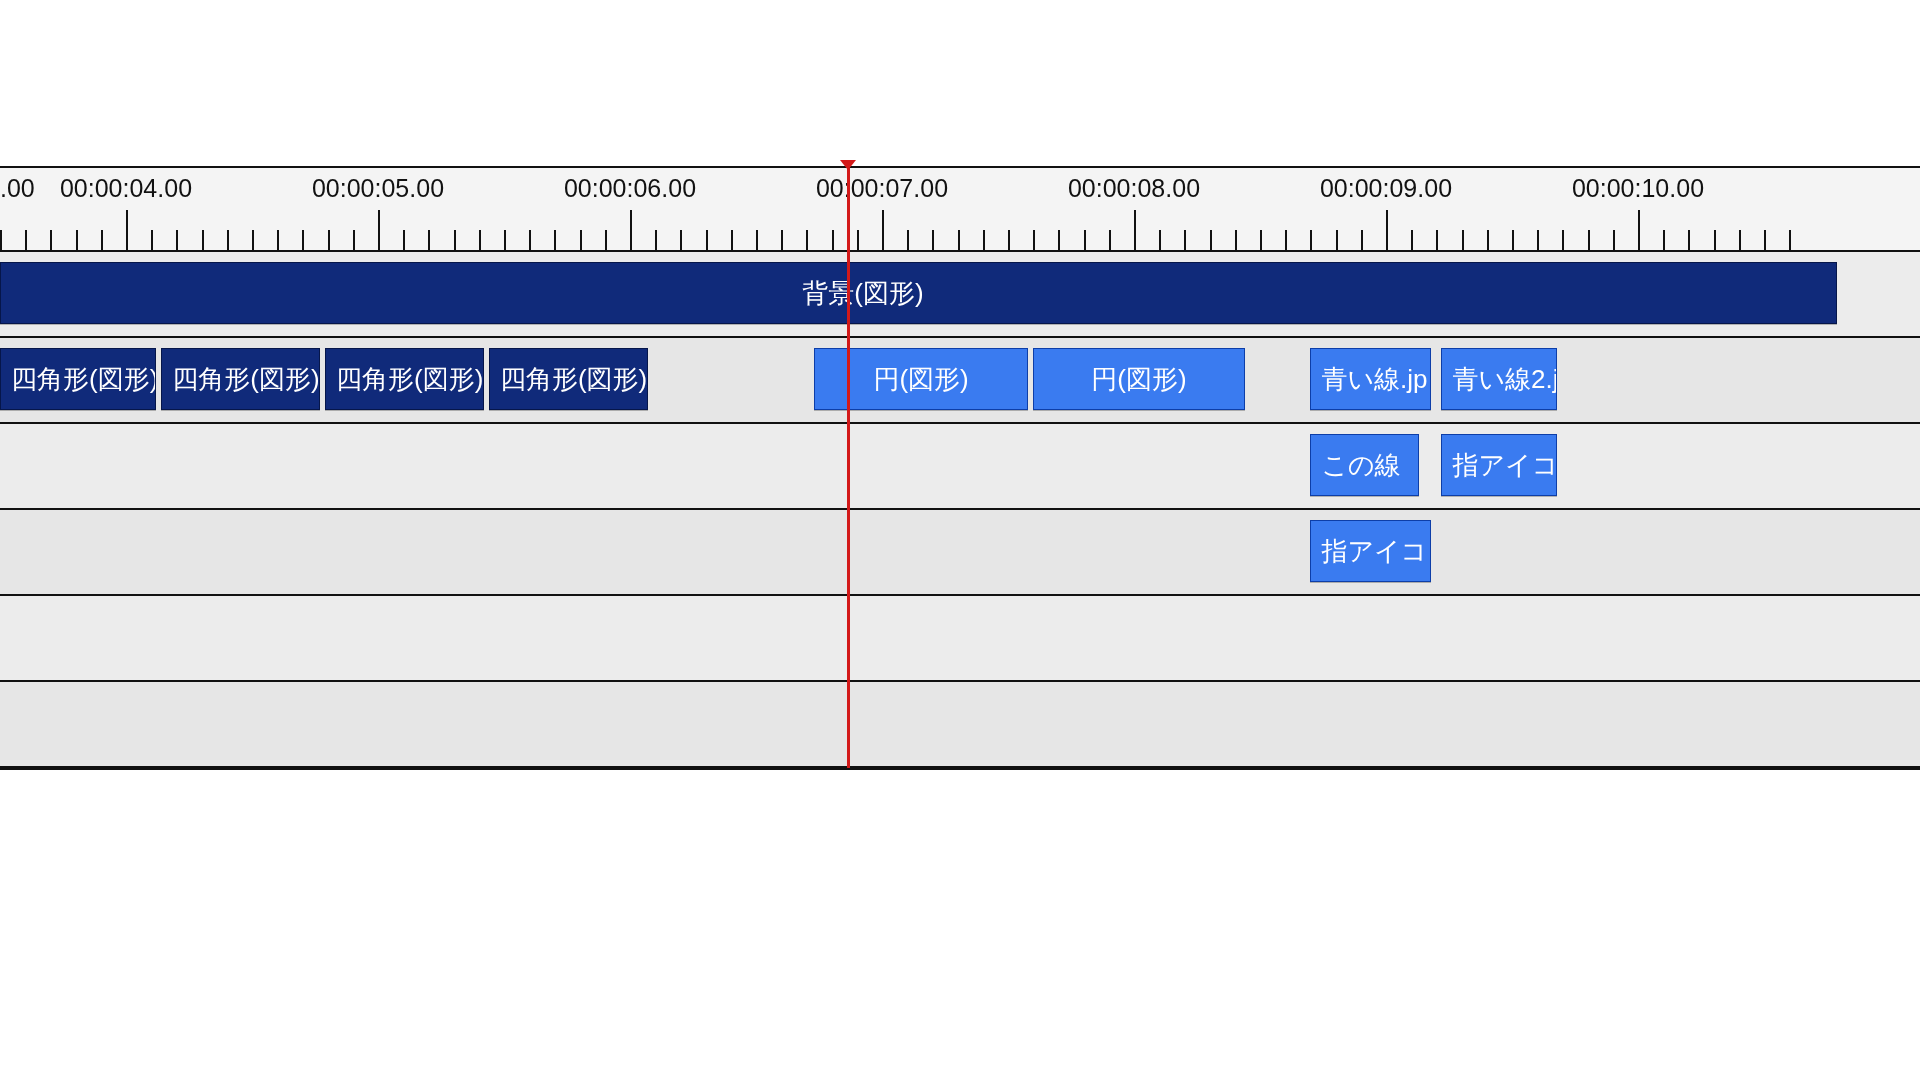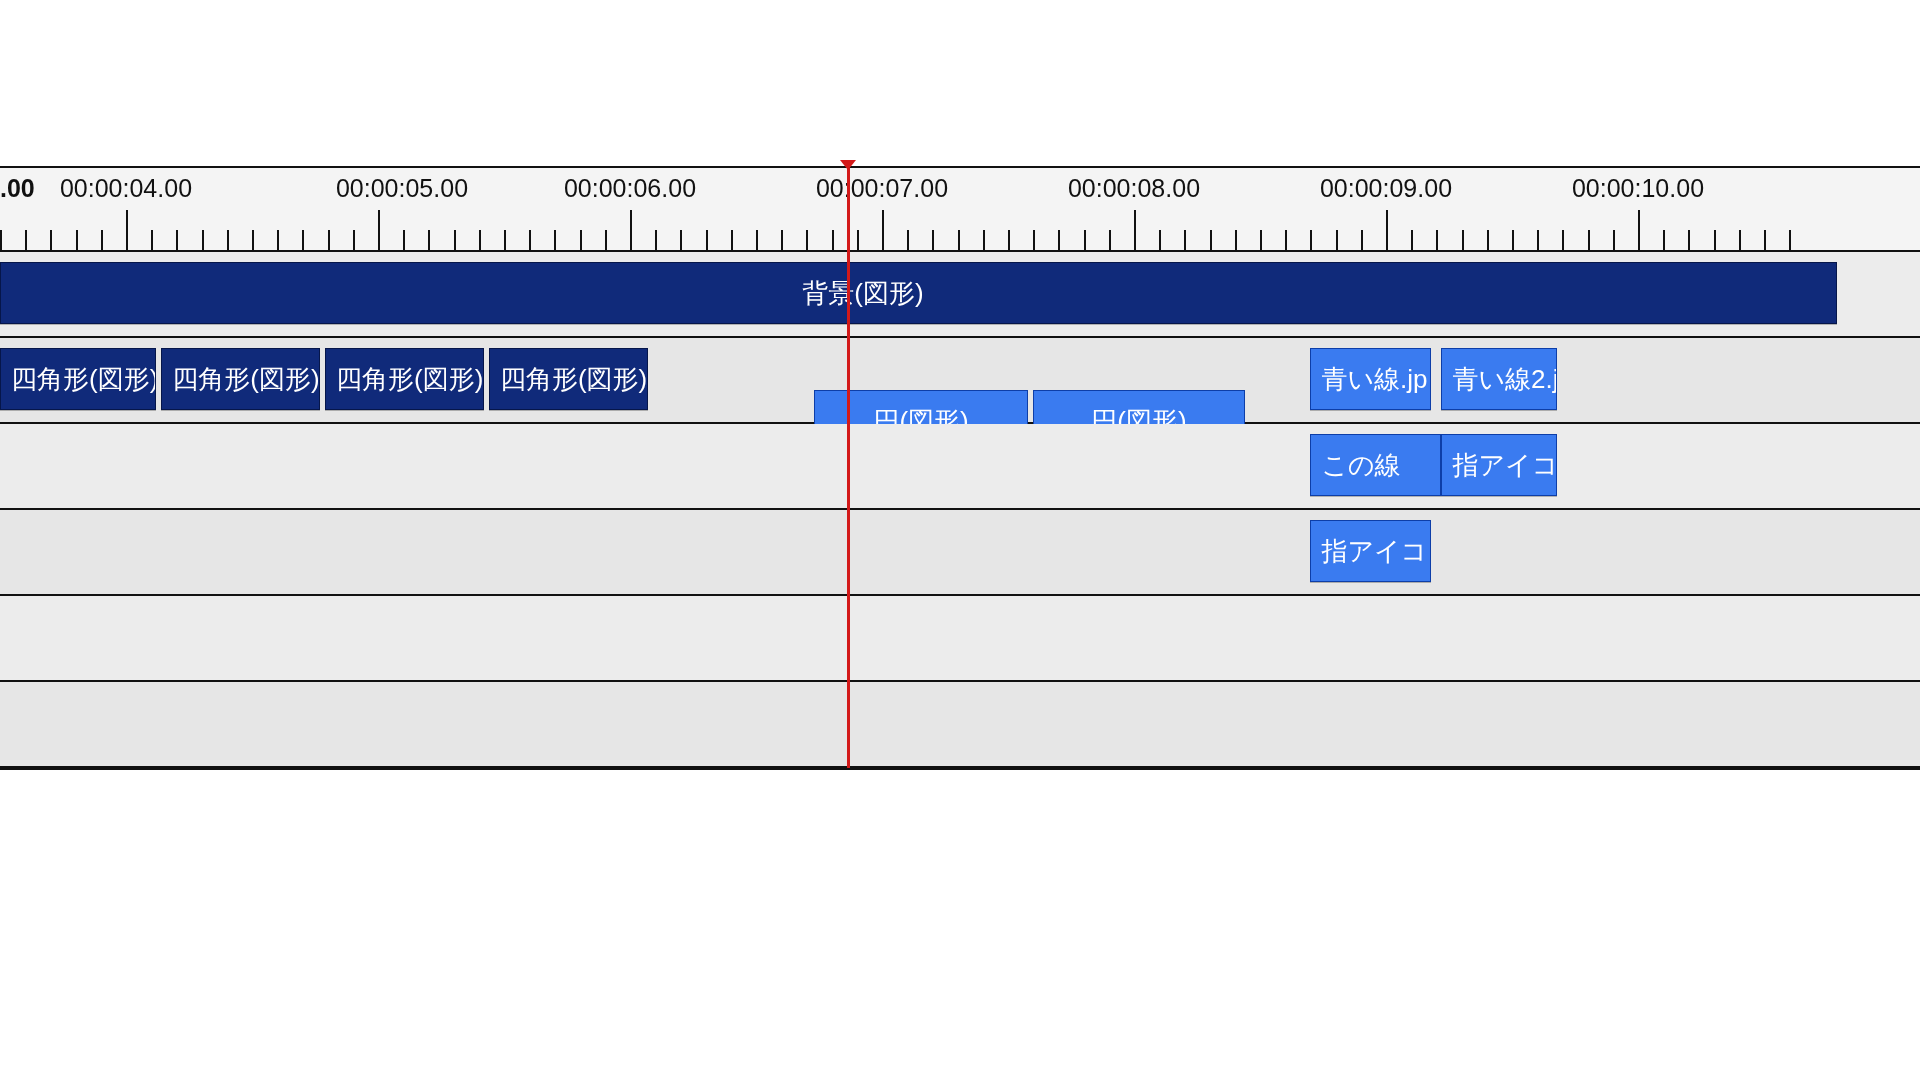--- a/index.html
+++ b/index.html
@@ -67,21 +67,21 @@
     line-height: 60px;
     padding: 0 10px;
     white-space: nowrap;
     overflow: hidden;
     box-shadow: 0 1px 0 rgba(0,0,0,0.25);
   }
   .clip.selected {
     background: #102a7a;
     border-color: #06164a;
   }
-  .clip.centered { text-align: center; margin-top: 42px; }
+  .clip.centered { text-align: center; }
 
   
   .bottom-gap { height: 300px; background: #fff; }
 
   
   .caption {
     position: absolute; left: 0; right: 0; bottom: 150px; text-align: center;
     pointer-events: none;
   }
   .caption .line {
@@ -98,23 +98,23 @@
 </style>
 </head>
 <body>
 
 <div class="stage">
 
   <div class="top-gap"></div>
 
   <div class="ruler">
     <div class="labels">
-        <div class="label first" style="left: 0px; font-weight: bold;">.00</div>
+        <div class="label first" style="left: 0px;">.00</div>
         <div class="label" style="left: 126px;">00:00:04.00</div>
-        <div class="label" style="left: 378px; margin-left: 24px;">00:00:05.00</div>
+        <div class="label" style="left: 378px;">00:00:05.00</div>
         <div class="label" style="left: 630px;">00:00:06.00</div>
         <div class="label" style="left: 882px;">00:00:07.00</div>
         <div class="label" style="left: 1134px;">00:00:08.00</div>
         <div class="label" style="left: 1386px;">00:00:09.00</div>
         <div class="label" style="left: 1638px;">00:00:10.00</div>
       </div>
     <div class="ticks">
         <div class="tick minor" style="left: 0px;"></div>
         <div class="tick minor" style="left: 25.2px;"></div>
         <div class="tick minor" style="left: 50.4px;"></div>
@@ -198,21 +198,21 @@
         <div class="clip selected" style="left: 0px; width: 156.24px;">四角形(図形)</div>
         <div class="clip selected" style="left: 161.28px; width: 158.76px;">四角形(図形)</div>
         <div class="clip selected" style="left: 325.08px; width: 158.76px;">四角形(図形)</div>
         <div class="clip selected" style="left: 488.88px; width: 158.76px;">四角形(図形)</div>
         <div class="clip centered" style="left: 813.96px; width: 214.2px;">円(図形)</div>
         <div class="clip centered" style="left: 1033.2px; width: 211.68px;">円(図形)</div>
         <div class="clip" style="left: 1310.4px; width: 120.96px;">青い線.jp</div>
         <div class="clip" style="left: 1441.44px; width: 115.92px;">青い線2.j</div>
       </div>
       <div class="track">
-        <div class="clip" style="left: 1310.4px; width: 131px;">この線</div>
+        <div class="clip" style="left: 1310.4px; width: 109px;">この線</div>
         <div class="clip" style="left: 1441.44px; width: 115.92px;">指アイコン</div>
       </div>
       <div class="track">
         <div class="clip" style="left: 1310.4px; width: 120.96px;">指アイコン</div>
       </div>
       <div class="track"></div>
       <div class="track"></div>
     </div>
 
   <div class="playhead" style="left: 846.72px; height: 600px; top: 168px;"></div>

